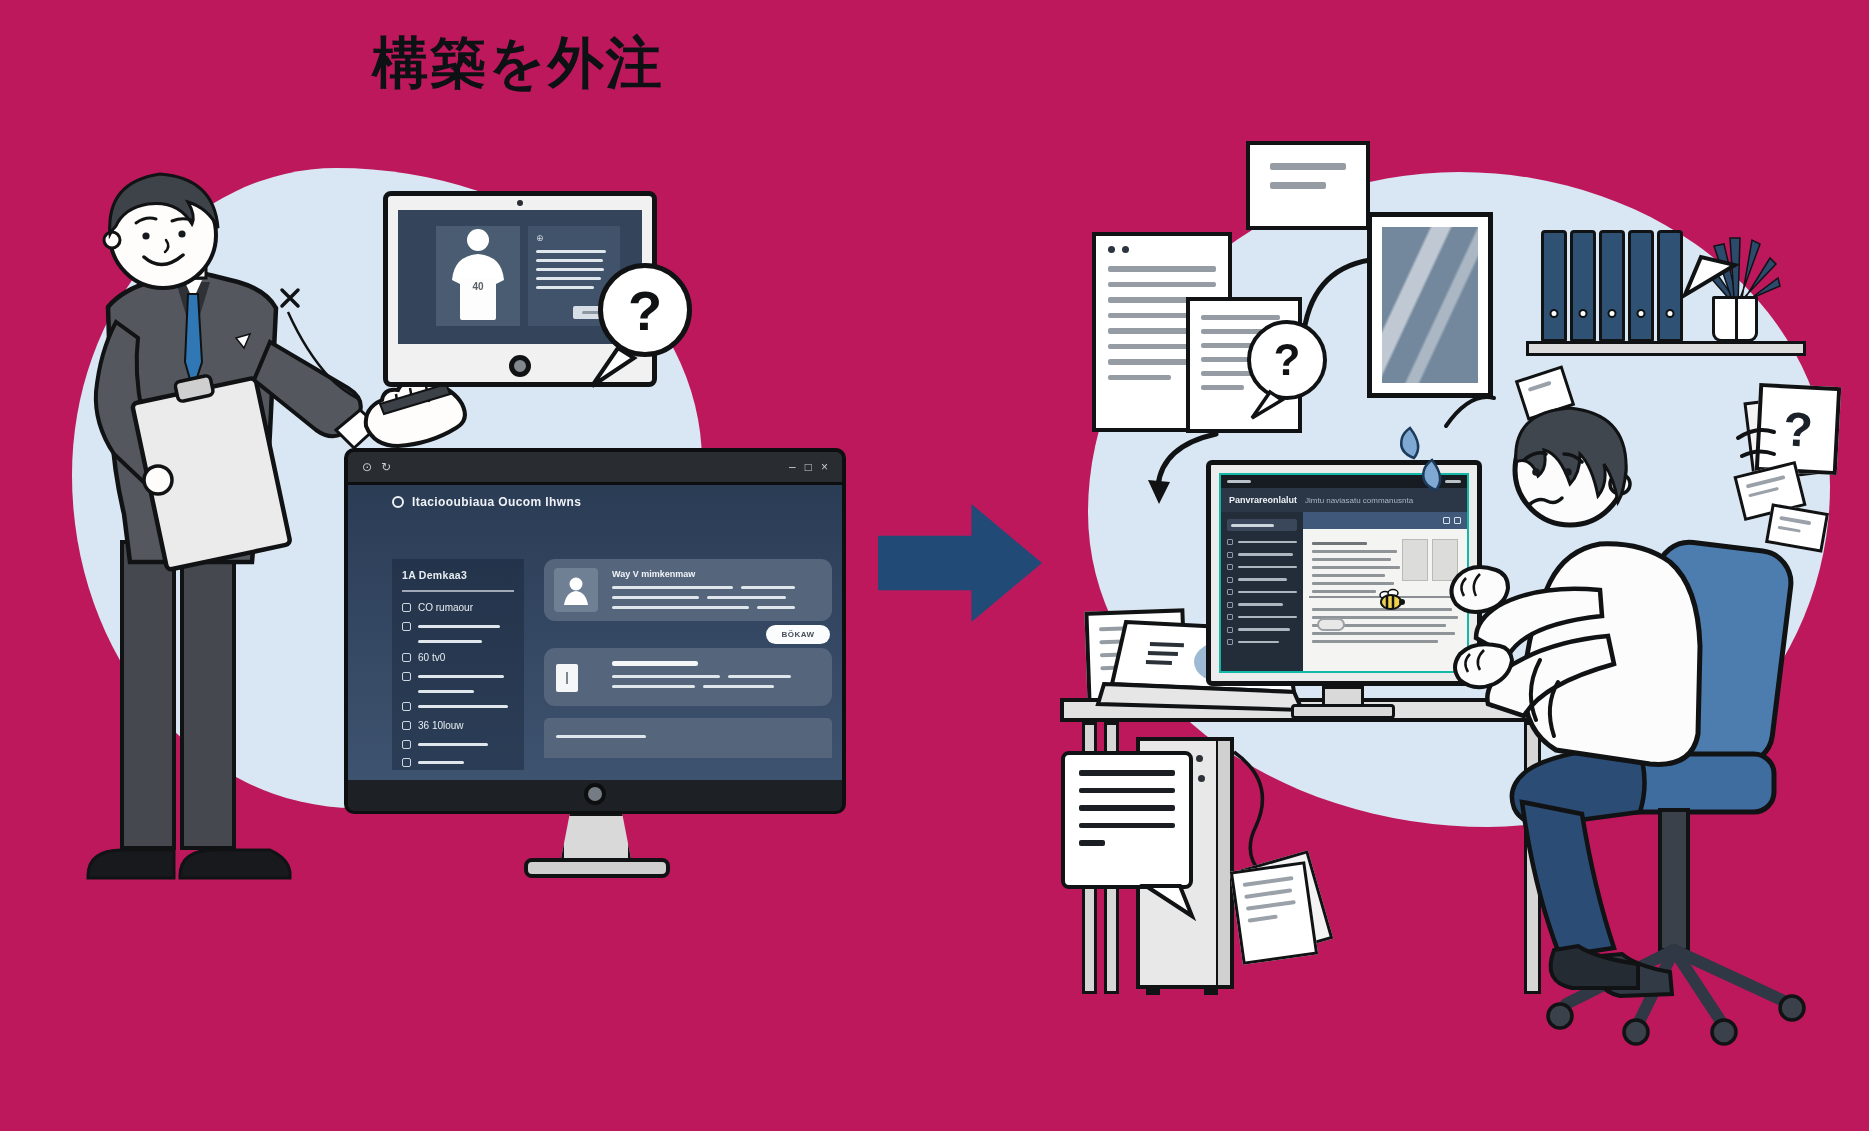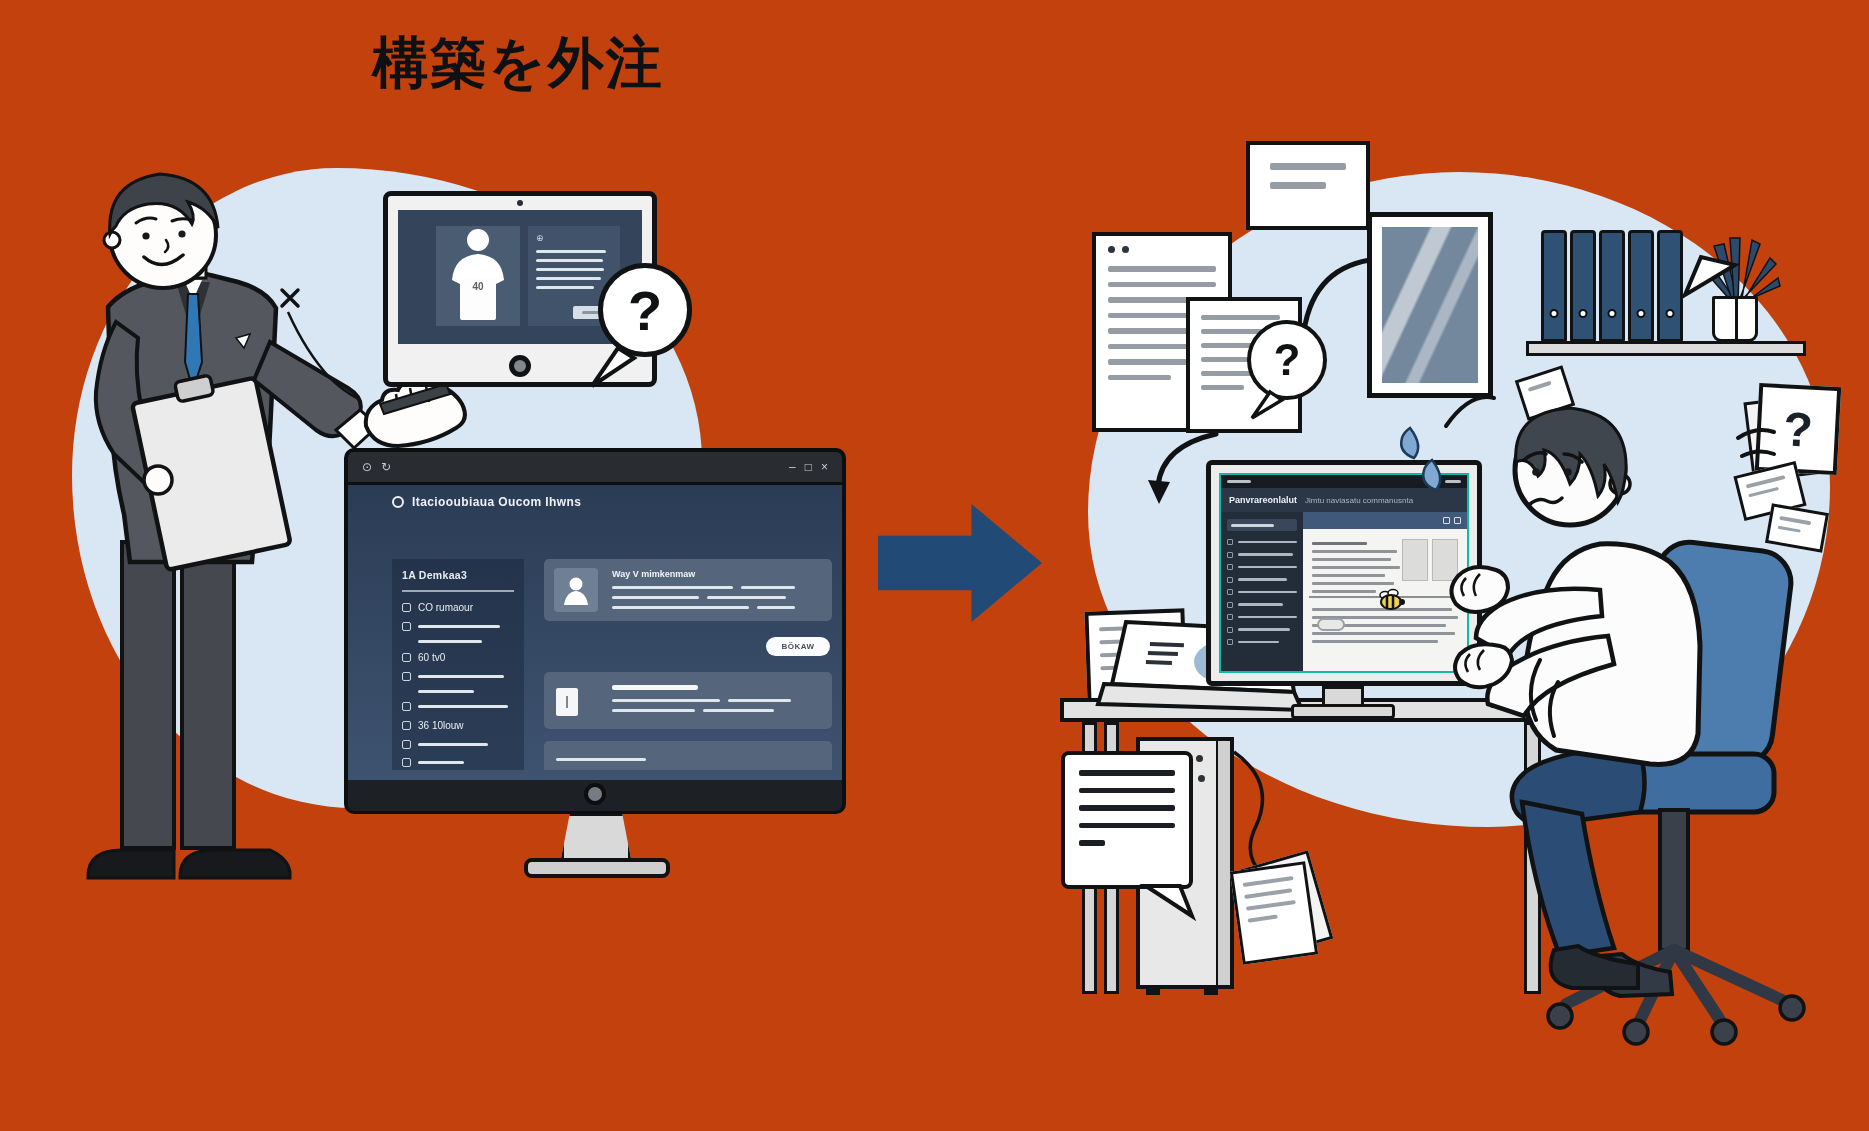--- a/index.html
+++ b/index.html
@@ -1,18 +1,18 @@
 <!DOCTYPE html>
 <html><head>
 <meta charset="utf-8">
 <style>
   * { margin:0; padding:0; box-sizing:border-box; }
   html,body { background:#ffffff; }
   .canvas {
-    position:relative; width:1869px; height:1131px; background:#c2410c;
+    position:relative; width:1869px; height:1131px; background:#be185d;
     overflow:hidden; font-family:"Liberation Sans","DejaVu Sans",sans-serif;
   }
   .abs { position:absolute; }
   .scene-title {
     font-size:56px; font-weight:700; color:#0e1114; letter-spacing:2px;
     text-align:center; width:420px;
   }
   .blob { background:#d8e7f3; }
   .bar { background:#dfe6ec; border-radius:2px; height:3px; }
   .gbar { background:#959ca3; border-radius:2px; }
@@ -65,27 +65,27 @@
   .bm-search .sq { width:9px; height:9px; border:1.8px solid #7e868e; border-radius:2px; margin-left:7px; }
   .bm-side { position:absolute; left:44px; top:74px; width:132px; bottom:10px;
     background:rgba(17,29,47,.38); padding:10px 10px 0; color:#e8edf2; }
   .sb-head { font-size:10.5px; font-weight:700; letter-spacing:.3px; }
   .sb-div { height:2px; background:#c9d2da; opacity:.75; margin:9px 0 10px; }
   .sb-item { display:flex; gap:7px; align-items:center; margin:9px 0; font-size:10px; }
   .sb-item .ico { flex:none; width:9px; height:9px; border:1.6px solid #cfd6dd; border-radius:2px; }
   .sb-item.indent { padding-left:16px; }
   .bm-content { position:absolute; left:196px; right:10px; top:74px; bottom:10px;
     display:flex; flex-direction:column; overflow:hidden; }
-  .bm-card { background:#55657c; border-radius:5px; padding:10px 12px; position:relative; }
+  .bm-card { background:#55657c; border-radius:11px; padding:10px 12px; position:relative; }
   .bm-card .rows { margin-left:56px; }
   .bm-card .row { display:flex; gap:8px; margin:7px 0; }
   .bm-avatar { position:absolute; left:10px; top:9px; width:44px; height:44px;
     background:#6f7f94; border-radius:4px; display:flex; align-items:center; justify-content:center; }
   .bm-card .ttl { margin-left:56px; font-size:9px; font-weight:700; color:#f2f5f8; }
-  .pill-row { display:flex; justify-content:flex-end; margin:16px 2px; }
+  .pill-row { display:flex; justify-content:flex-end; margin:4px 2px; }
   .bm-pill { width:64px; height:19px; background:#fbfcfd; border-radius:10px;
     font-size:8px; font-weight:700; color:#46505c; display:flex; align-items:center; justify-content:center;
     letter-spacing:.5px; }
   .bm-doc { position:absolute; left:12px; top:16px; width:22px; height:28px;
     background:#f4f6f8; border-radius:2px; }
   .bm-doc i { display:block; width:2px; height:12px; background:#7d8792; margin:8px auto; }
 
   
   .big-arrow { left:878px; top:504px; width:164px; height:118px; background:#224a77;
     clip-path:polygon(0% 27%, 57% 27%, 57% 0%, 100% 50%, 57% 100%, 57% 73%, 0% 73%); z-index:6; }

